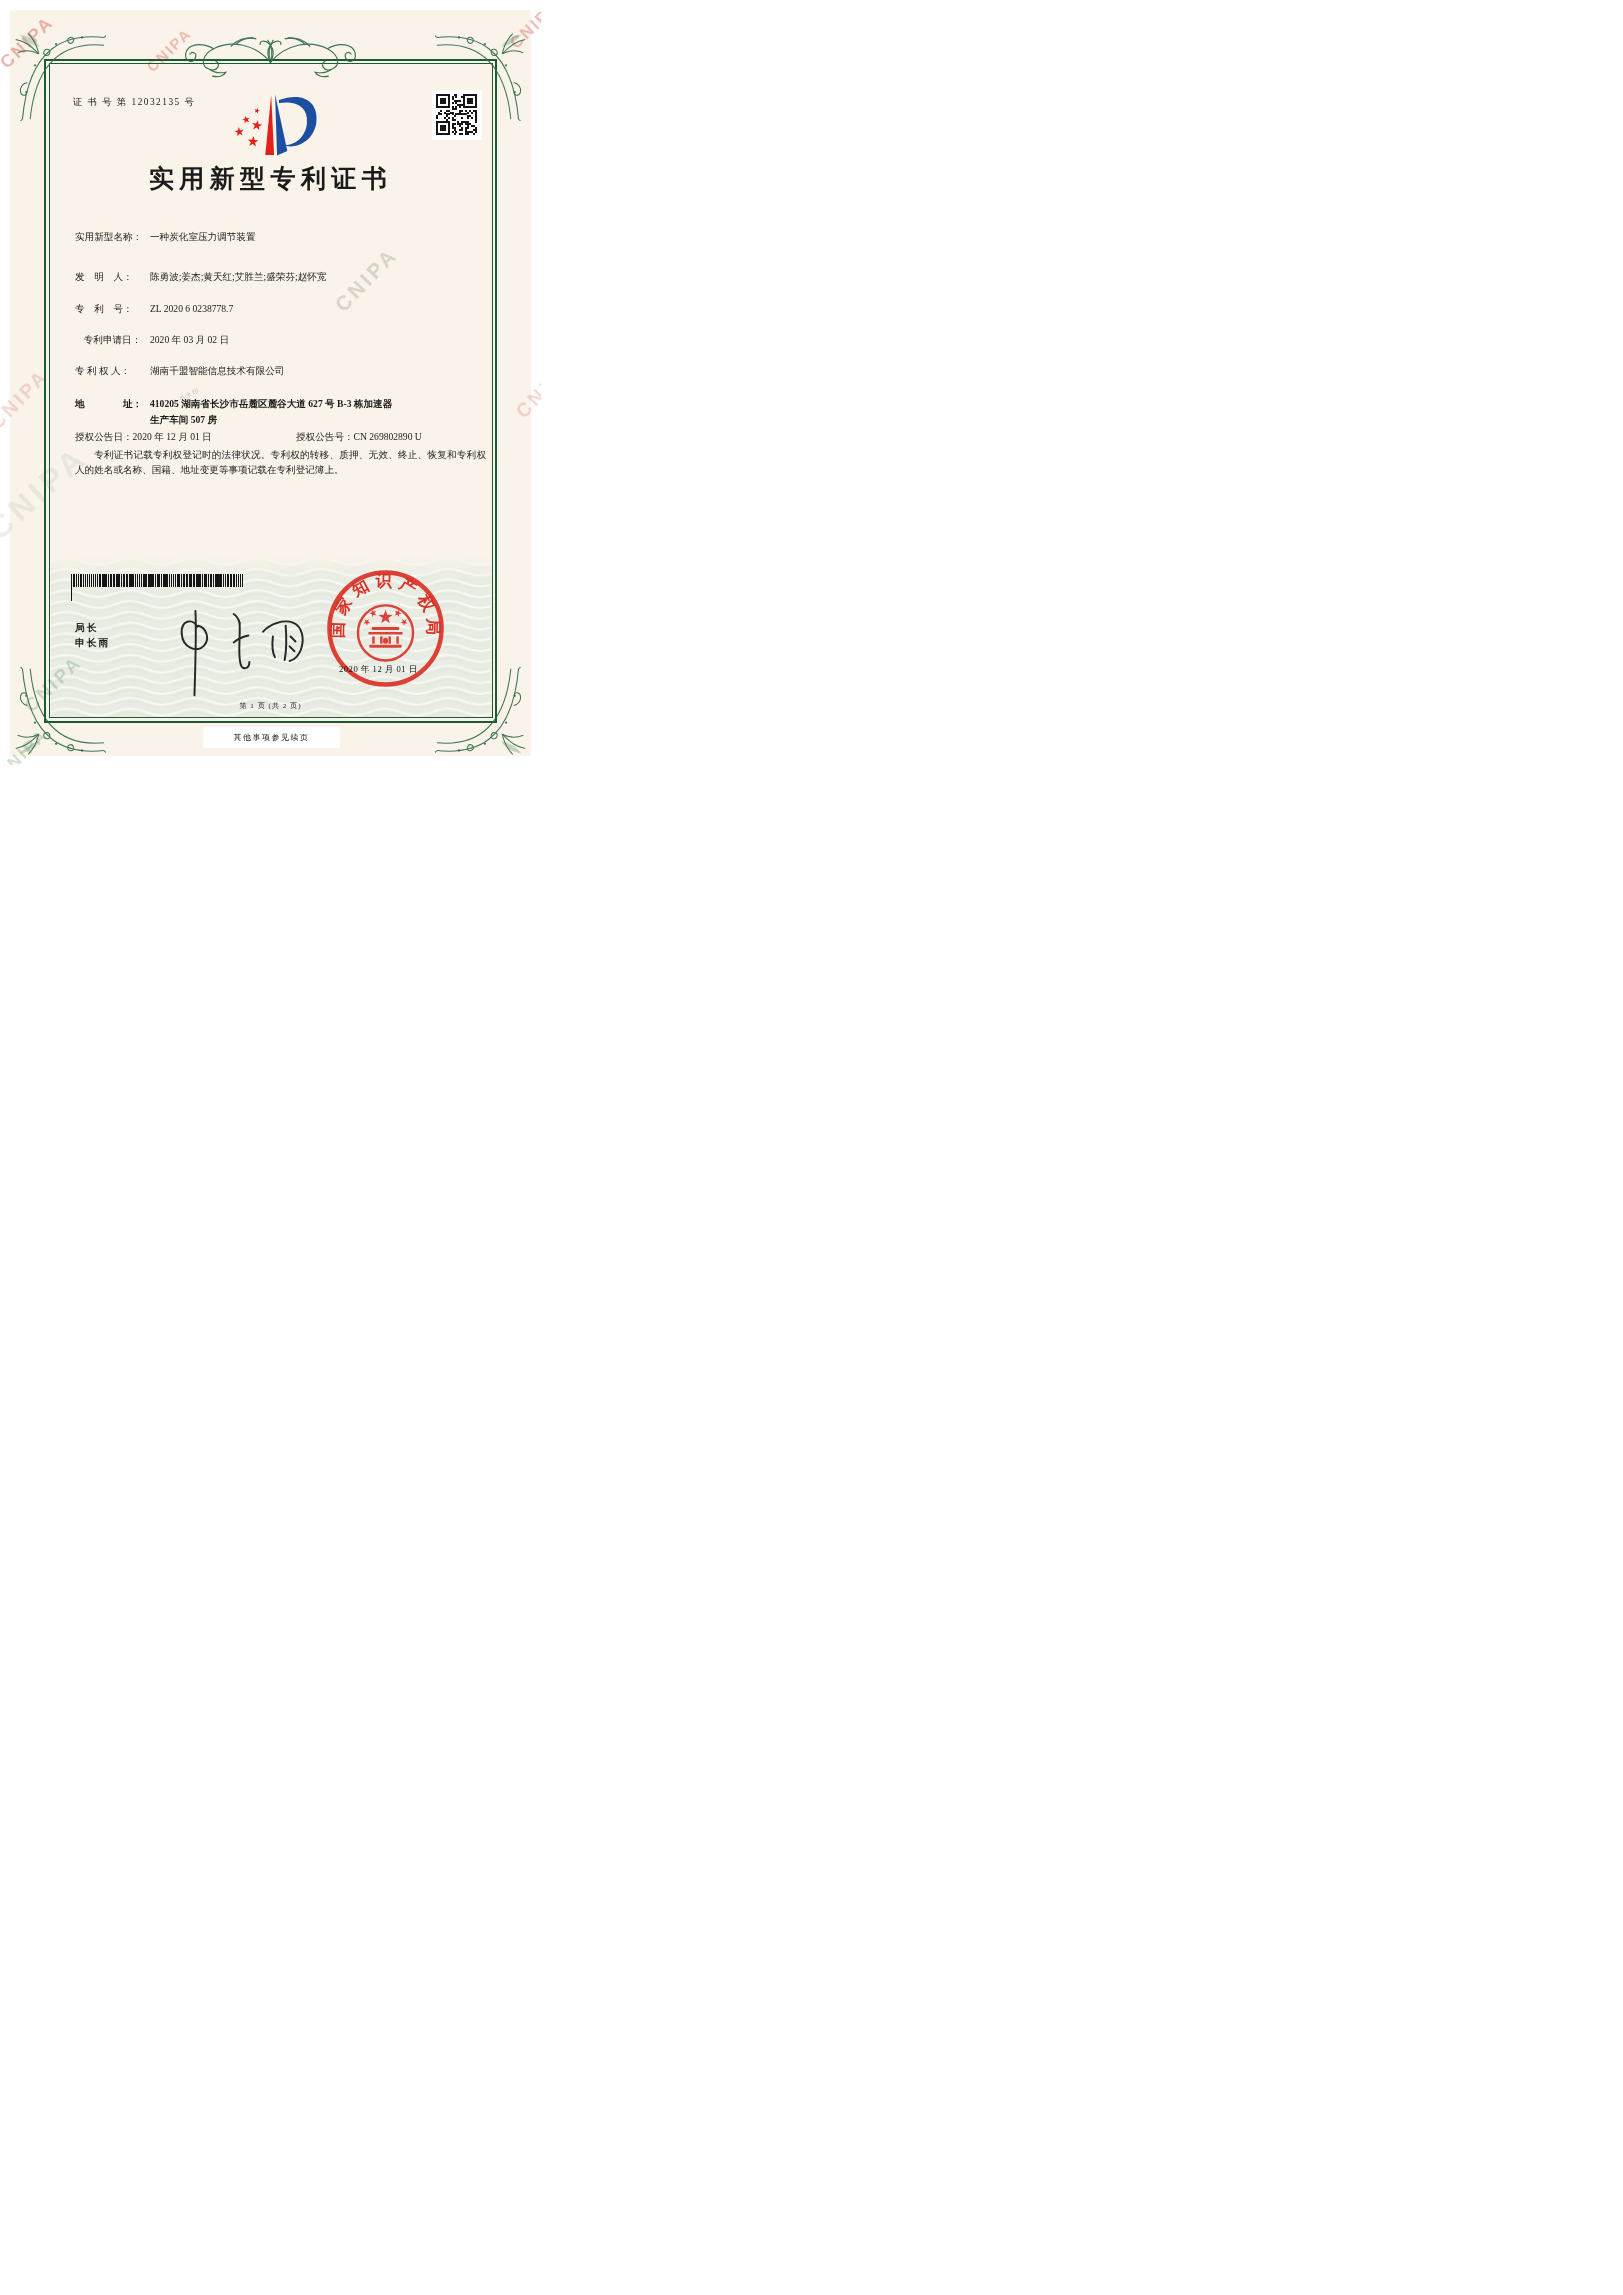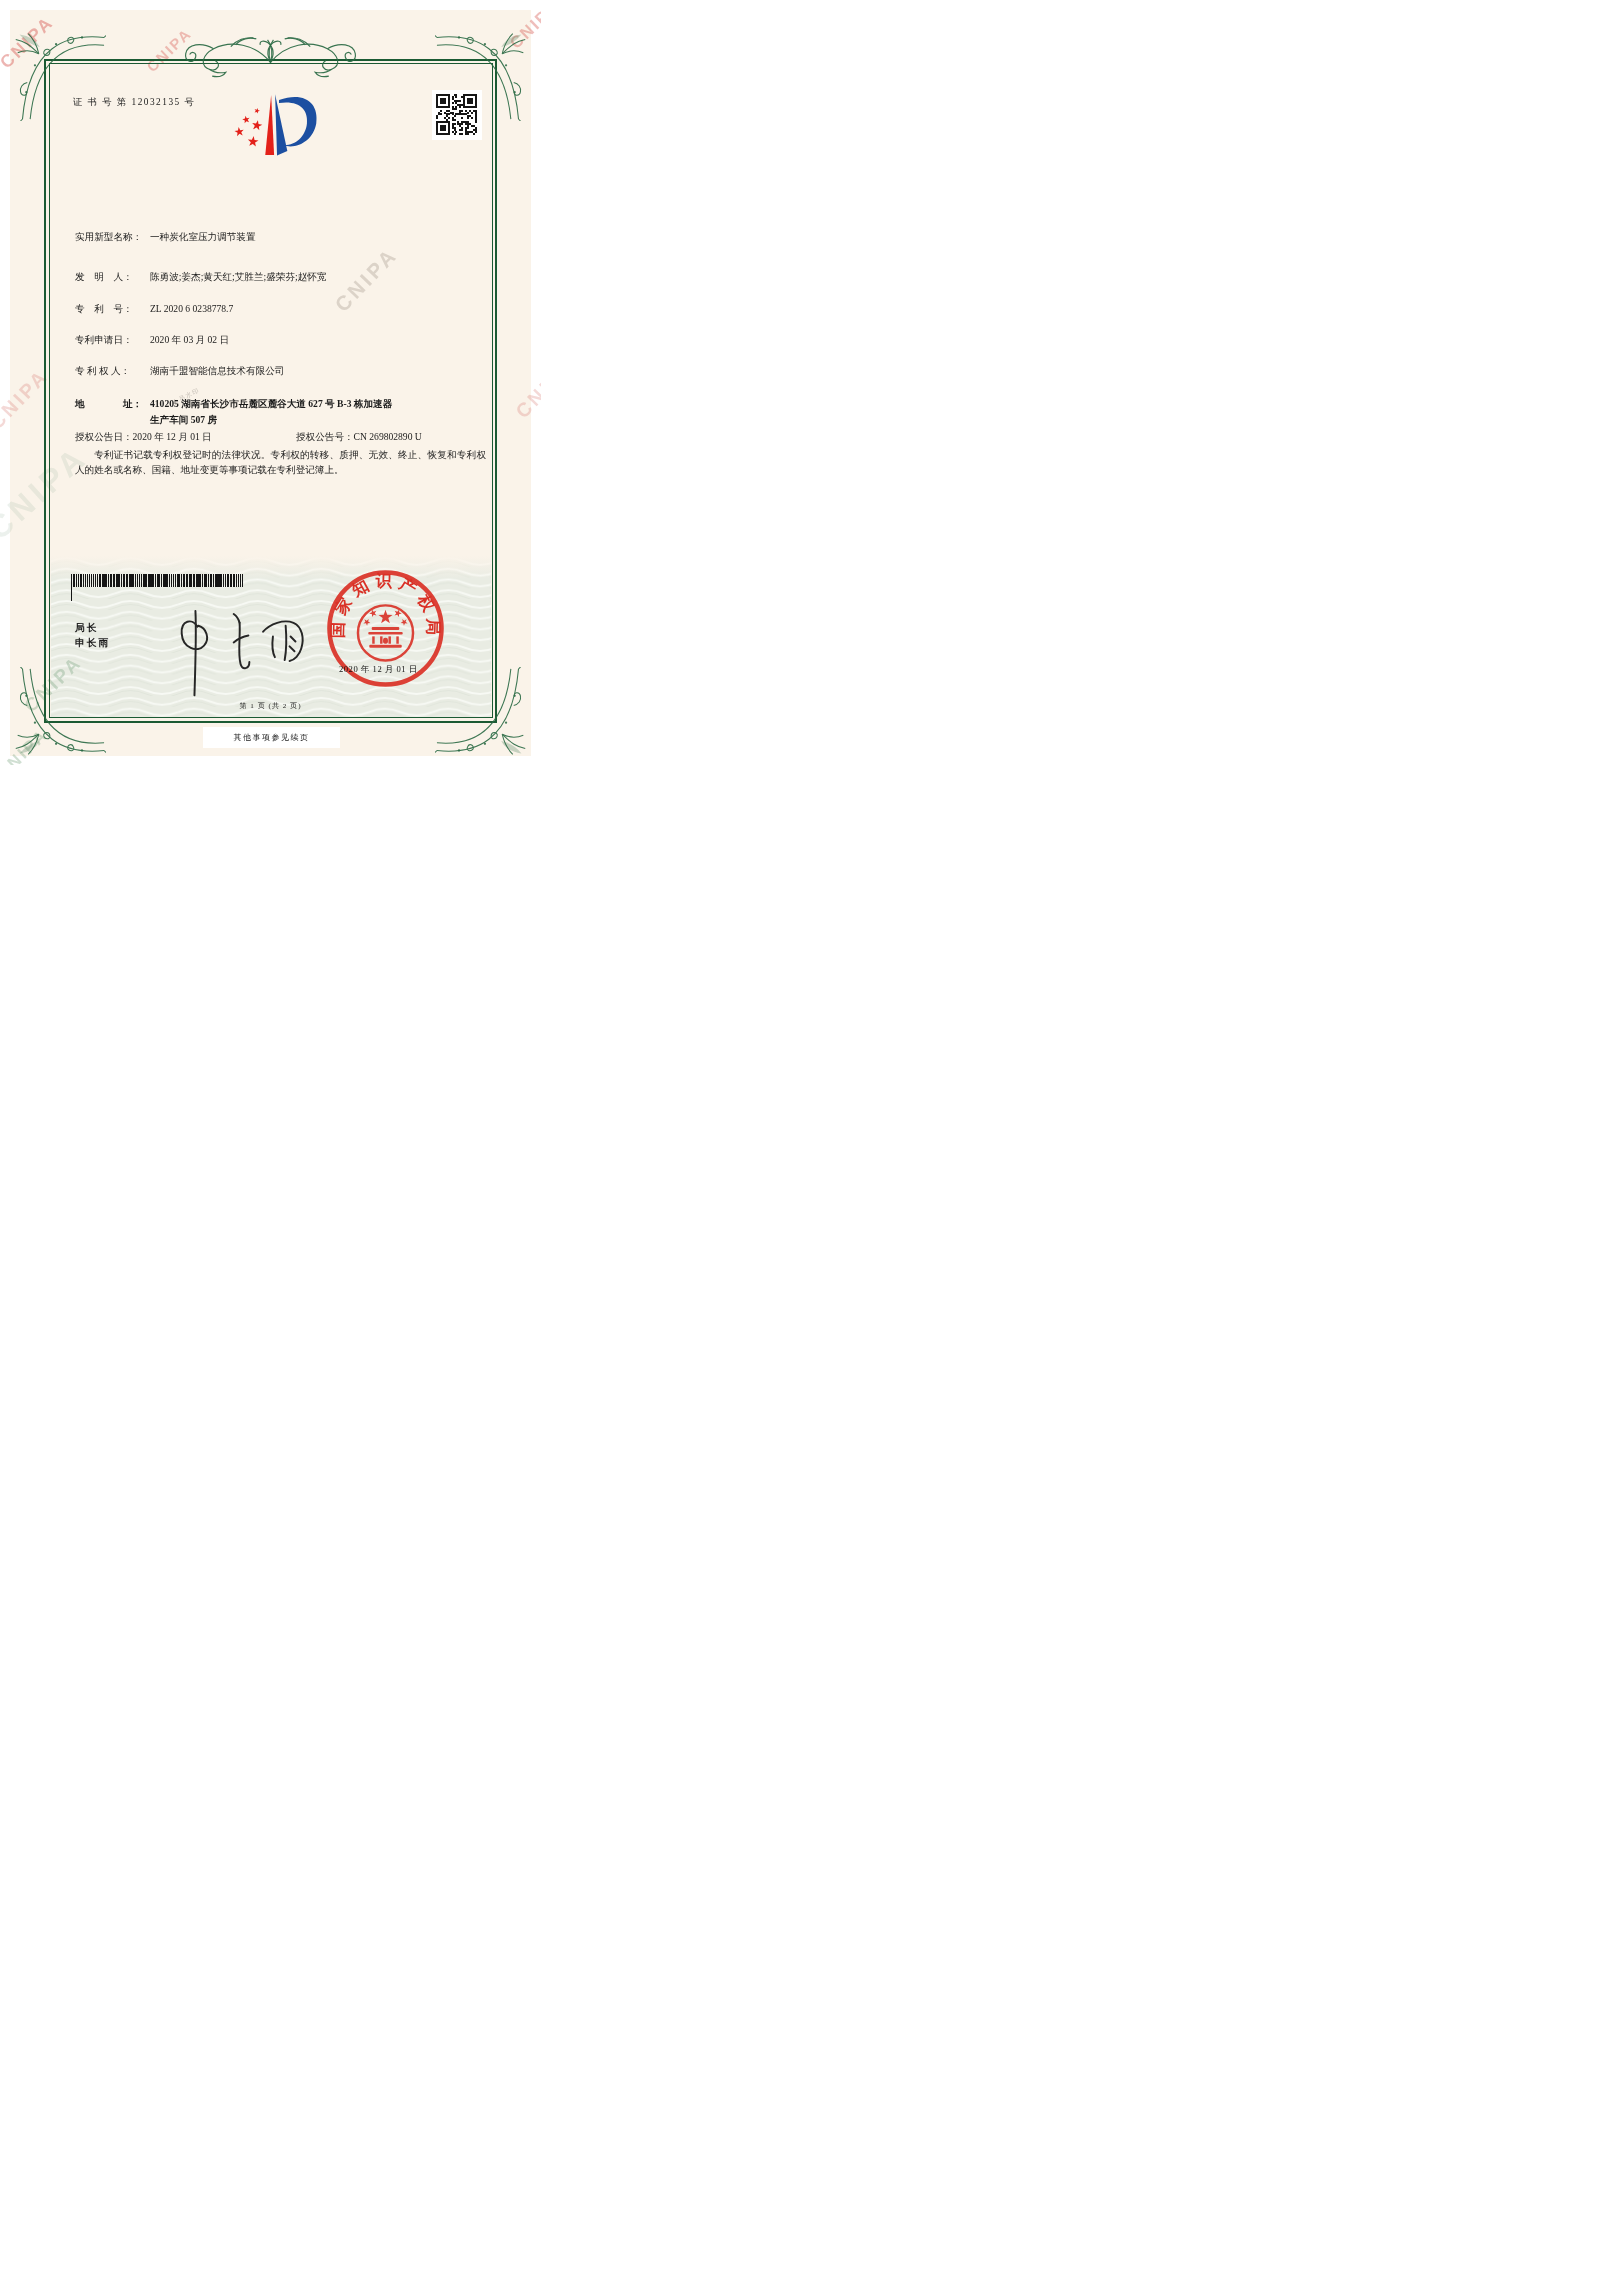--- a/index.html
+++ b/index.html
@@ -406,31 +406,32 @@
         <b style="left:11.8px;top:39px"></b>
         <b style="left:17.7px;top:39px"></b>
         <b style="left:23.6px;top:39px"></b>
         <b style="left:25.5px;top:39px"></b>
         <b style="left:29.4px;top:39px"></b>
         <b style="left:31px;top:39px"></b>
         <b style="left:37px;top:39px"></b>
       </div>
   </div>
 
+  <div class="title">实用新型专利证书</div>
 
   <div class="frow" style="top:231px;">
     <span class="flabel">实用新型名称：</span><span class="fvalue">一种炭化室压力调节装置</span>
   </div>
   <div class="frow" style="top:271px;">
     <span class="flabel">发　明　人：</span><span class="fvalue">陈勇波;姜杰;黄天红;艾胜兰;盛荣芬;赵怀宽</span>
   </div>
   <div class="frow" style="top:303px;">
     <span class="flabel">专　利　号：</span><span class="fvalue">ZL 2020 6 0238778.7</span>
   </div>
-  <div class="frow" style="top:334px;">
+  <div class="frow" style="top:334px;text-align:center;">
     <span class="flabel">专利申请日：</span><span class="fvalue">2020 年 03 月 02 日</span>
   </div>
   <div class="frow" style="top:365px;">
     <span class="flabel">专 利 权 人：</span><span class="fvalue">湖南千盟智能信息技术有限公司</span>
   </div>
   <div class="frow addr" style="top:396px;font-weight:bold;">
     <span class="flabel">地　　　　址：</span><span class="fvalue">410205 湖南省长沙市岳麓区麓谷大道 627 号 B-3 栋加速器生产车间 507 房</span>
   </div>
   <div class="frow" style="top:431px;width:411px;">
     <span>授权公告日：</span><span>2020 年 12 月 01 日</span>

